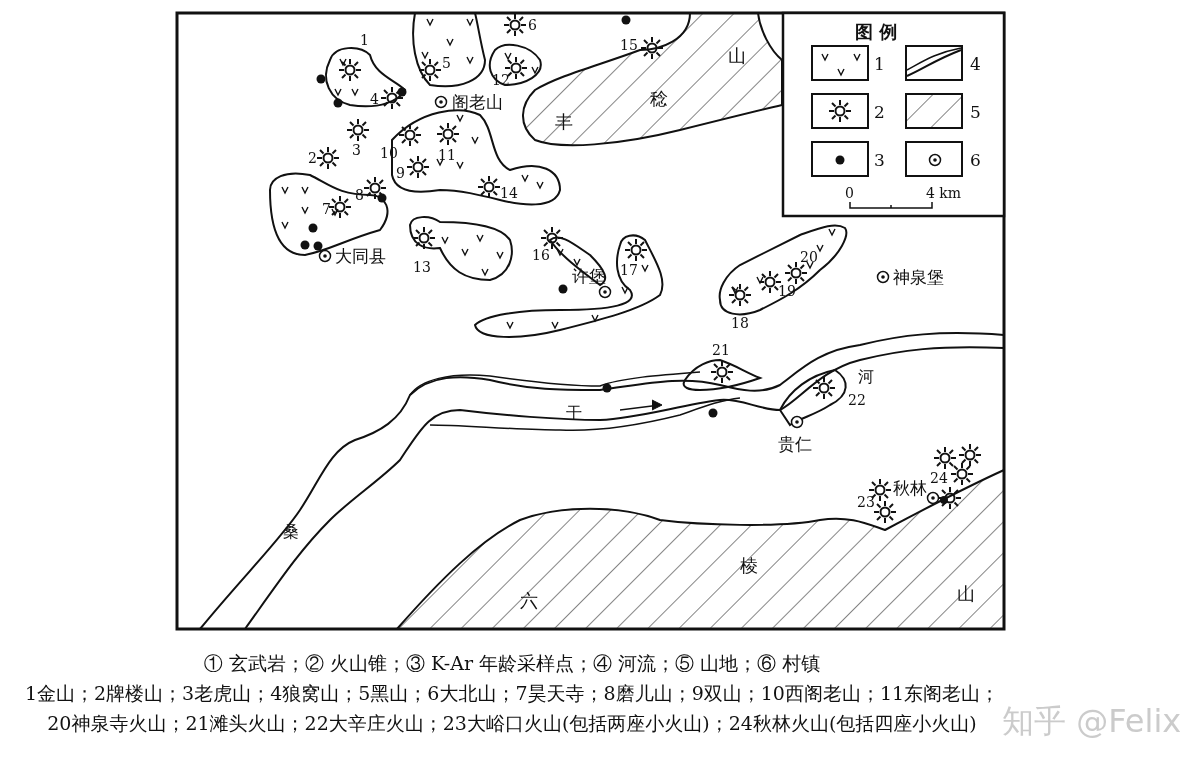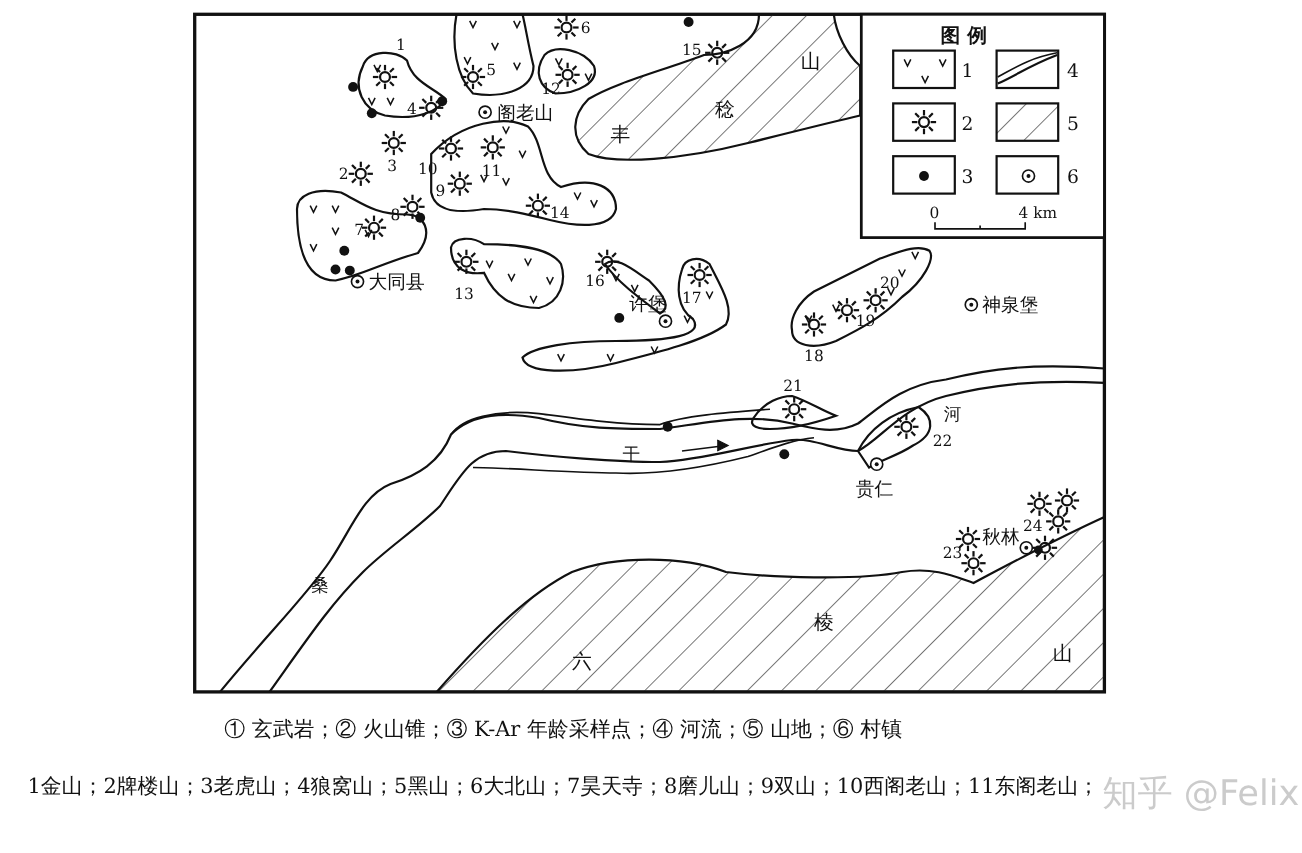--- a/index.html
+++ b/index.html
@@ -5,21 +5,21 @@
   html, body { margin:0; padding:0; background:#ffffff; }
   body { width:1184px; height:775px; position:relative; overflow:hidden;
          font-family: "DejaVu Serif", "Liberation Serif", serif; color:#111; }
   #map-frame { position:absolute; left:0; top:0; width:1184px; height:640px; }
   #map-frame svg { position:absolute; left:0; top:0; }
   .lbl { font-family: "DejaVu Serif", "Liberation Serif", serif; fill:#111; }
   .caption { position:absolute; left:0; width:1024px; text-align:center;
              font-family: "DejaVu Serif", "Liberation Serif", serif;
              font-size:19px; line-height:30px; color:#111; white-space:nowrap; }
   #caption-legend { top:648px; }
-  #caption-names { top:700px; }
+  #caption-names { top:678px; }
   .cap-line { display:block; }
   .watermark { position:absolute; left:1002px; top:700px; font-size:32px;
                color:rgba(160,160,160,0.55); font-family:"DejaVu Sans", sans-serif; }
 </style>
 </head>
 <body>
 
 <div id="map-frame">
 <svg width="1184" height="640" viewBox="0 0 1184 640" xmlns="http://www.w3.org/2000/svg">
   <defs>
@@ -249,14 +249,15 @@
     <path d="M850,202 L850,208 L932,208 L932,202 M891,208 L891,205" fill="none" stroke="#111" stroke-width="1.5"></path>
   </g>
 </svg>
 </div>
 
 <div class="caption" id="caption-legend">
   <span>① 玄武岩；② 火山锥；③ K-Ar 年龄采样点；④ 河流；⑤ 山地；⑥ 村镇</span>
 </div>
 <div class="caption" id="caption-names">
   <span class="cap-line">1金山；2牌楼山；3老虎山；4狼窝山；5黑山；6大北山；7昊天寺；8磨儿山；9双山；10西阁老山；11东阁老山；</span>
+  <span class="cap-line">20神泉寺火山；21滩头火山；22大辛庄火山；23大峪口火山(包括两座小火山)；24秋林火山(包括四座小火山)</span>
 </div>
 <div class="watermark">知乎 @Felix</div>
 
 </body></html>

